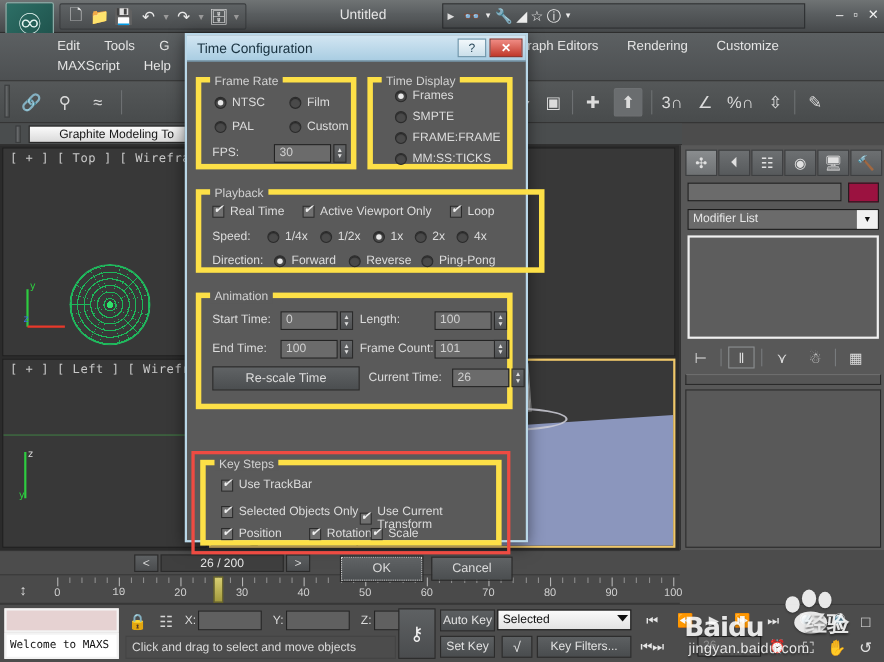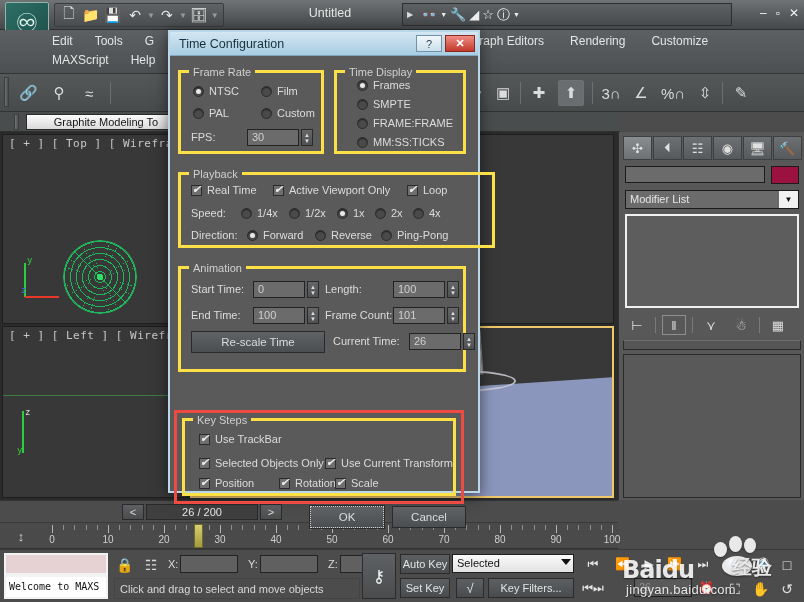--- a/index.html
+++ b/index.html
@@ -409,21 +409,21 @@
   }
   .dlg-close {
     width: 30px; height: 17px;
     background: linear-gradient(180deg,#f08c84,#c0392b);
     border: 1px solid #8b2a20; color: #fff; font-size: 11px; font-weight: bold;
     display: flex; align-items: center; justify-content: center;
   }
   .dlg-body { position: relative; padding: 8px; height: 437px; }
 
   .group {
-    position: absolute; border: 3px solid #fde047; text-decoration: underline;
+    position: absolute; border: 5px solid #fde047; text-decoration: underline;
   }
   .group > .glabel {
     position: absolute; left: 8px; top: -7px; background: #5a5a5a;
     padding: 0 4px; color: #d0d0d0; font-size: 11px;
   }
   .rad, .chk {
     display: inline-flex; align-items: center; gap: 5px;
     color: #dcdcdc; font-size: 11px;
   }
   .rad i {
@@ -687,21 +687,21 @@
         <div class="tick min" style="left: 478.4px;"></div>
         <div class="tick min" style="left: 489.6px;"></div>
         <div class="tick min" style="left: 500.8px;"></div>
         <div class="tick maj" style="left: 512px;"></div>
         <div class="tick min" style="left: 523.2px;"></div>
         <div class="tick min" style="left: 534.4px;"></div>
         <div class="tick min" style="left: 545.6px;"></div>
         <div class="tick min" style="left: 556.8px;"></div>
         <div class="tick maj" style="left: 568px;"></div>
         <div class="ruler-num" style="left: 8px;">0</div>
-        <div class="ruler-num" style="left: 64px;">10</div>
+        <div class="ruler-num" style="left: 64px; font-family: Liberation Mono, monospace;">10</div>
         <div class="ruler-num" style="left: 120px;">20</div>
         <div class="ruler-num" style="left: 176px;">30</div>
         <div class="ruler-num" style="left: 232px;">40</div>
         <div class="ruler-num" style="left: 288px;">50</div>
         <div class="ruler-num" style="left: 344px;">60</div>
         <div class="ruler-num" style="left: 400px;">70</div>
         <div class="ruler-num" style="left: 456px;">80</div>
         <div class="ruler-num" style="left: 512px;">90</div>
         <div class="ruler-num" style="left: 568px;">100</div>
         <div class="time-slider" style="left: 149.6px;"></div>
@@ -879,21 +879,21 @@
 
         <span class="abs" style="left:144px;top:14px;color:#dcdcdc;font-size:11px">Length:</span>
         <div class="spinfield" style="left:212px;top:12px;width:52px">100</div>
         <div class="spinner" style="left:266px;top:12px">▲<br>▼</div>
 
         <span class="abs" style="left:10px;top:40px;color:#dcdcdc;font-size:11px">End Time:</span>
         <div class="spinfield" style="left:72px;top:38px;width:52px">100</div>
         <div class="spinner" style="left:126px;top:38px">▲<br>▼</div>
 
         <span class="abs" style="left:144px;top:40px;color:#dcdcdc;font-size:11px">Frame Count:</span>
-        <div class="spinfield" style="left:212px;top:38px;width:52px">101</div>
+        <div class="spinfield" style="left:212px;top:38px;width:68px">101</div>
         <div class="spinner" style="left:266px;top:38px">▲<br>▼</div>
 
         <div class="dlgbtn" style="left:10px;top:62px;width:134px">Re-scale Time</div>
 
         <span class="abs" style="left:152px;top:66px;color:#dcdcdc;font-size:11px">Current Time:</span>
         <div class="spinfield" style="left:228px;top:64px;width:52px">26</div>
         <div class="spinner" style="left:282px;top:64px">▲<br>▼</div>
       </div>
 
       <div class="group" style="left:12px;top:362px;width:274px;height:78px">

